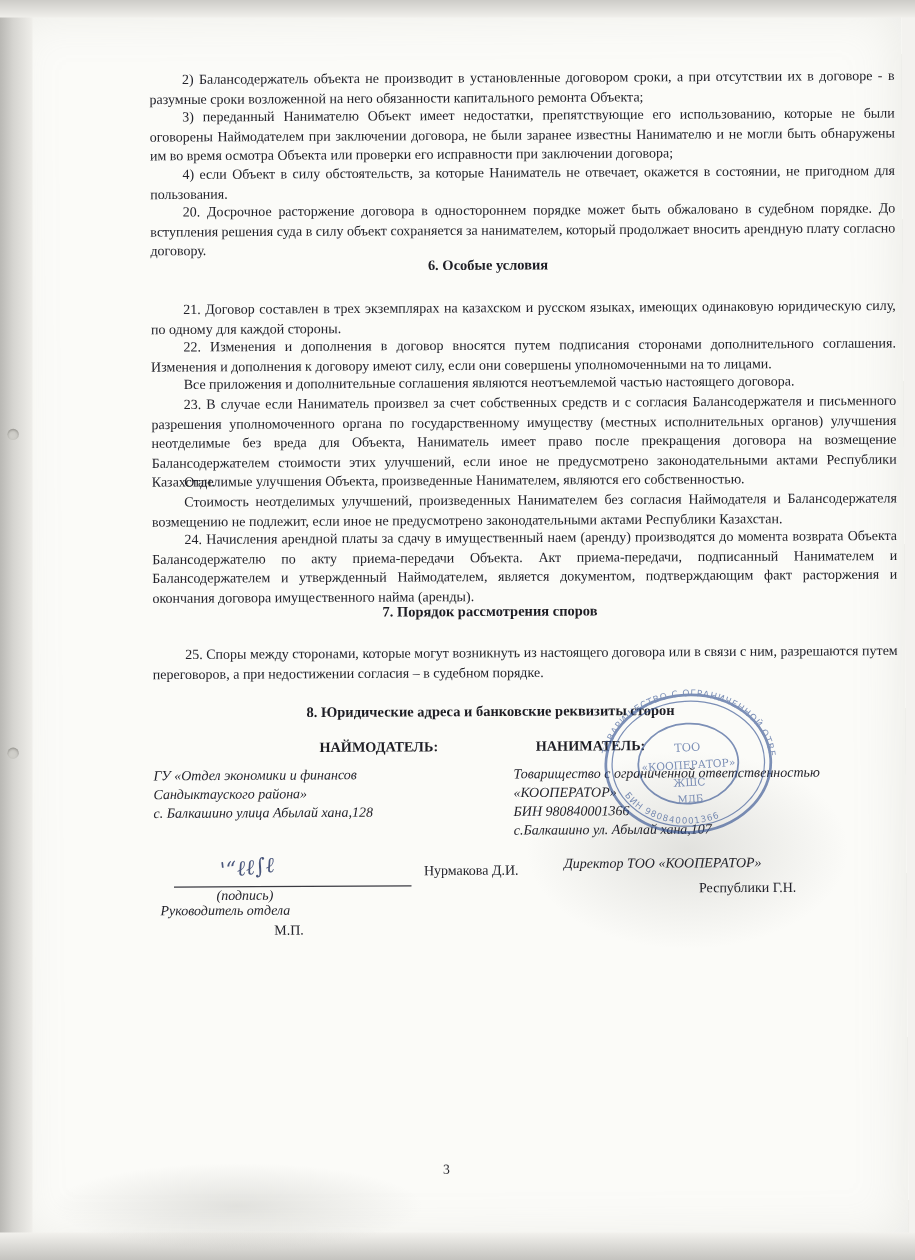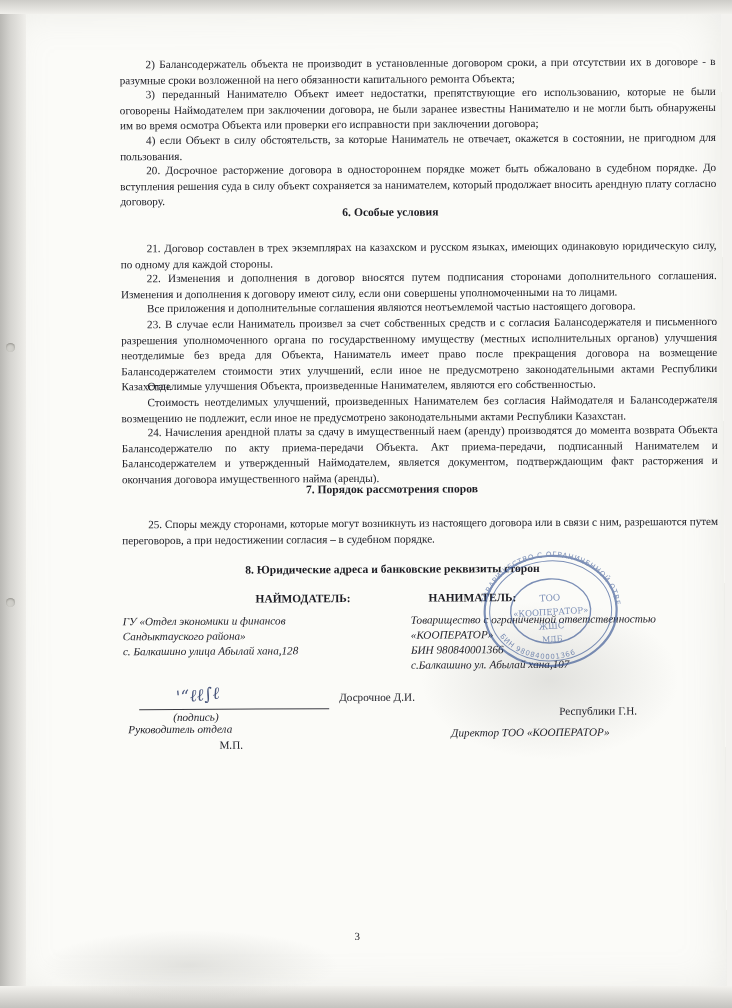--- a/index.html
+++ b/index.html
@@ -205,32 +205,32 @@
     <div class="block-line" style="left:122px; top:643px; width:300px;">с. Балкашино улица Абылай хана,128</div>
 
     <div class="sig-label" style="left:127px; top:682px;margin-top:40px;">Руководитель отдела</div>
 
     <div class="handwrite" style="left:175px; top:684px; font-size:17px; transform:rotate(-6deg);">'“ℓℓ∫ℓ</div>
 
     <div class="sig-rule" style="left:138px; top:708px; width:190px;"></div>
 
     <div class="sig-label" style="left:172px; top:710px;">(подпись)</div>
 
-    <div class="sig-label noital" style="left:338px; top:691px; font-style:normal;">Досрочное Д.И.</div>
+    <div class="sig-label noital" style="left:338px; top:691px; font-style:normal;">Нурмакова Д.И.</div>
 
     <div class="sig-label noital" style="left:199px; top:738px; font-style:normal;margin-left:19px;">М.П.</div>
 
     <div class="col-head" style="left:428px; top:592px;">НАНИМАТЕЛЬ:</div>
 
     <div class="block-line" style="left:410px; top:613px; width:300px;">Товарищество с ограниченной ответственностью</div>
     <div class="block-line" style="left:410px; top:628px; width:300px;">«КООПЕРАТОР»</div>
     <div class="block-line" style="left:410px; top:643px; width:300px;">БИН 980840001366</div>
     <div class="block-line" style="left:410px; top:658px; width:300px;">с.Балкашино ул. Абылай хана,107</div>
 
-    <div class="sig-label" style="left:450px; top:686px;margin-top:41px;">Директор ТОО «КООПЕРАТОР»</div>
+    <div class="sig-label" style="left:450px; top:686px;">Директор ТОО «КООПЕРАТОР»</div>
 
     <div class="sig-label noital" style="left:558px; top:706px; font-style:normal;">Республики Г.Н.</div>
 
     <div class="stamp">
       <svg width="168" height="128" viewBox="0 0 168 128" aria-hidden="true">
         <defs>
           <path id="arcOuter" d="M 19,64 A 65,54 0 0 1 149,64"></path>
           <path id="arcBottom" d="M 25,64 A 59,48 0 0 0 143,64"></path>
         </defs>
         <ellipse cx="84" cy="64" rx="66" ry="55" fill="none" stroke="#2f4e8f" stroke-width="2.2"></ellipse>

